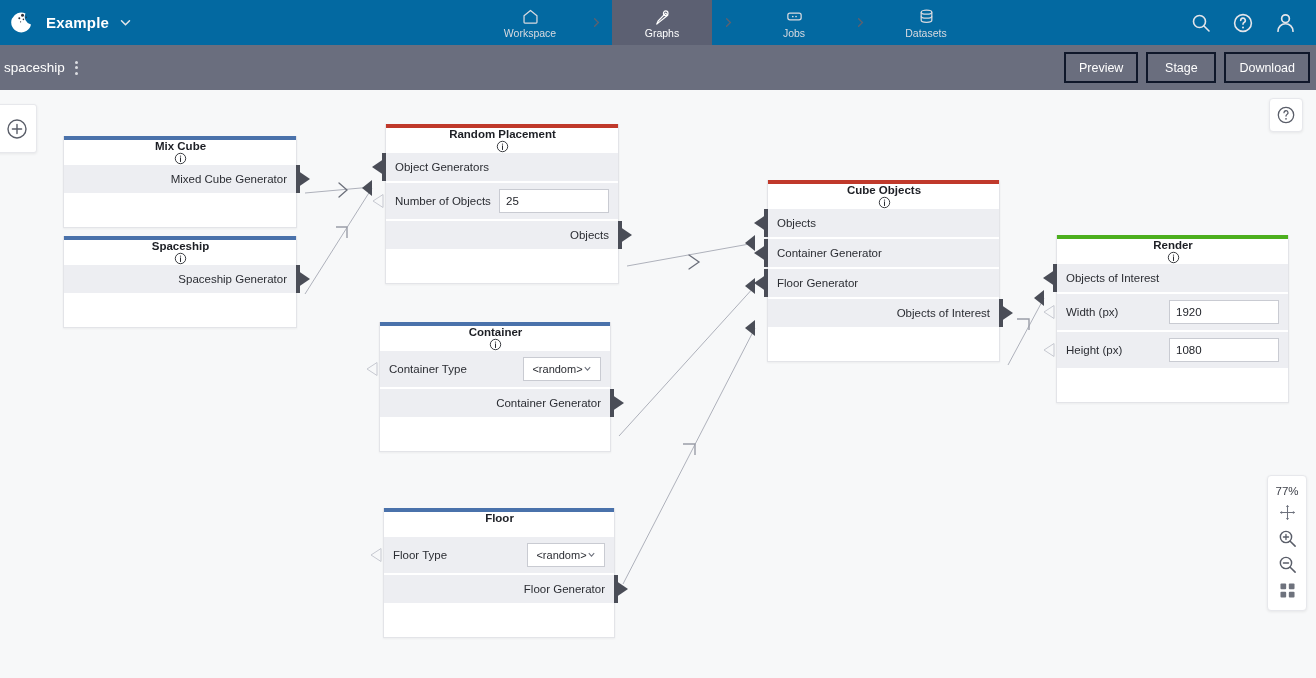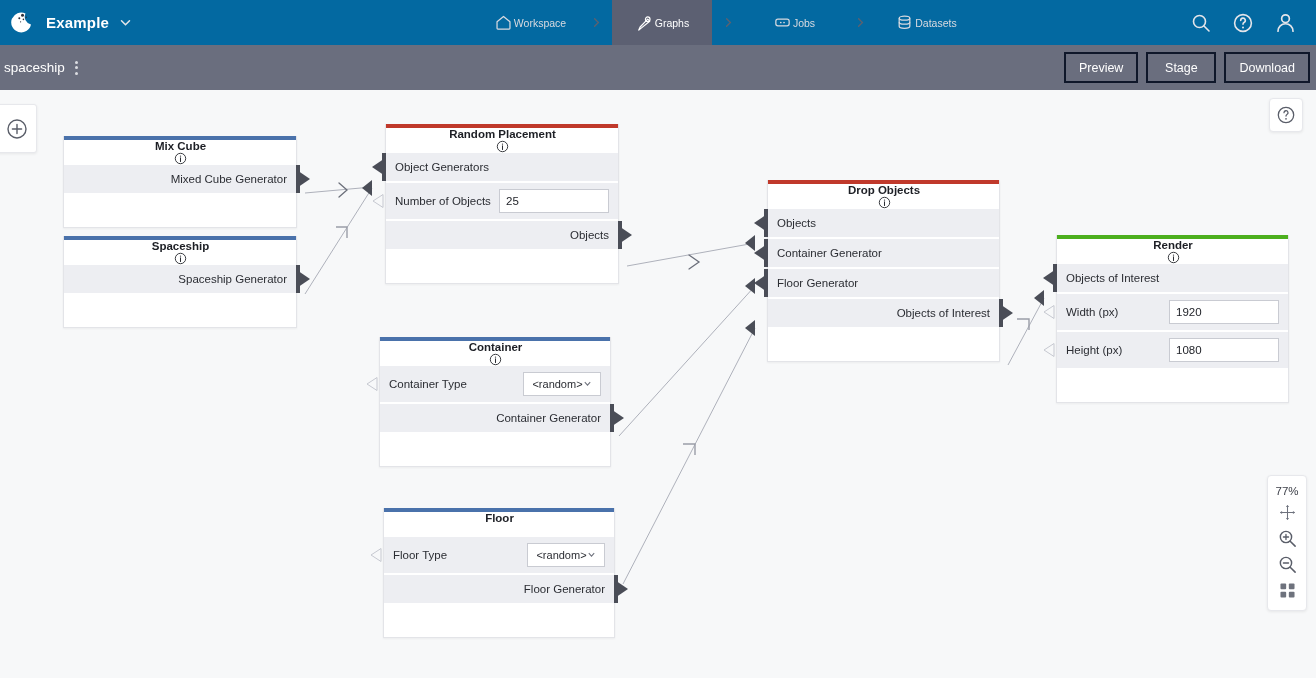--- a/index.html
+++ b/index.html
@@ -17,21 +17,21 @@
   #brand{ display:flex; align-items:center; gap:10px; padding-left:8px; width:160px; }
   #brand-logo{ width:28px; height:28px; display:block; }
   #brand-name{ color:#fff; font-size:15px; font-weight:600; letter-spacing:.2px; }
   #brand-caret{ color:#e6e7ea; display:flex; align-items:center; }
 
   #breadcrumb-nav{
     position:absolute; left:480px; top:0; height:45px;
     display:flex; align-items:stretch;
   }
   .bc-item{
-    width:100px; height:45px; display:flex; flex-direction:row;
+    width:100px; height:45px; display:flex; flex-direction:column;
     align-items:center; justify-content:center; gap:1px;
     color:#d9dae0; cursor:pointer;
   }
   .bc-item.active{ background:#5c6072; color:#fff; }
   .bc-icon{ height:20px; display:flex; align-items:center; justify-content:center; }
   .bc-label{ font-size:10.5px; line-height:12px; }
   .bc-sep{ width:32px; display:flex; align-items:center; justify-content:center; color:#5e616e; }
 
   #header-actions{
     position:absolute; right:8px; top:0; height:45px;
@@ -419,21 +419,21 @@
           <span class="row-label">Objects</span>
           <div class="port-out">
             <span class="bar"></span>
             <svg width="12" height="15" viewBox="0 0 12 15">
               <path d="M1 0 1 15 12 7.5 Z" fill="#4a4d57"></path>
             </svg>
           </div>
         </div>
         <div class="node-body-pad"></div>
       </div>
-      <div class="node" style="left: 379px; top: 247px; width: 232px;">
+      <div class="node" style="left: 379px; top: 232px; width: 232px;">
         <div class="node-accent" style="background: rgb(74, 114, 171);"></div>
         <div class="node-header">
           <span class="node-title">Container</span>
           <span class="node-info">
             <svg width="13" height="13" viewBox="0 0 14 14">
               <circle cx="7" cy="7" r="5.6" fill="none" stroke="#2b2d33" stroke-width="1"></circle>
               <circle cx="7" cy="4.4" r=".75" fill="#2b2d33"></circle>
               <path d="M7 6.3v4" stroke="#2b2d33" stroke-width="1.1" stroke-linecap="round"></path>
             </svg>
           </span>
@@ -489,21 +489,21 @@
             <svg width="12" height="15" viewBox="0 0 12 15">
               <path d="M1 0 1 15 12 7.5 Z" fill="#4a4d57"></path>
             </svg>
           </div>
         </div>
         <div class="node-body-pad"></div>
       </div>
       <div class="node" style="left: 767px; top: 90px; width: 233px;">
         <div class="node-accent" style="background: rgb(192, 57, 43);"></div>
         <div class="node-header">
-          <span class="node-title">Drop Objects</span>
+          <span class="node-title">Cube Objects</span>
           <span class="node-info">
             <svg width="13" height="13" viewBox="0 0 14 14">
               <circle cx="7" cy="7" r="5.6" fill="none" stroke="#2b2d33" stroke-width="1"></circle>
               <circle cx="7" cy="4.4" r=".75" fill="#2b2d33"></circle>
               <path d="M7 6.3v4" stroke="#2b2d33" stroke-width="1.1" stroke-linecap="round"></path>
             </svg>
           </span>
         </div>
         <div class="row">
           <div class="port-in">

